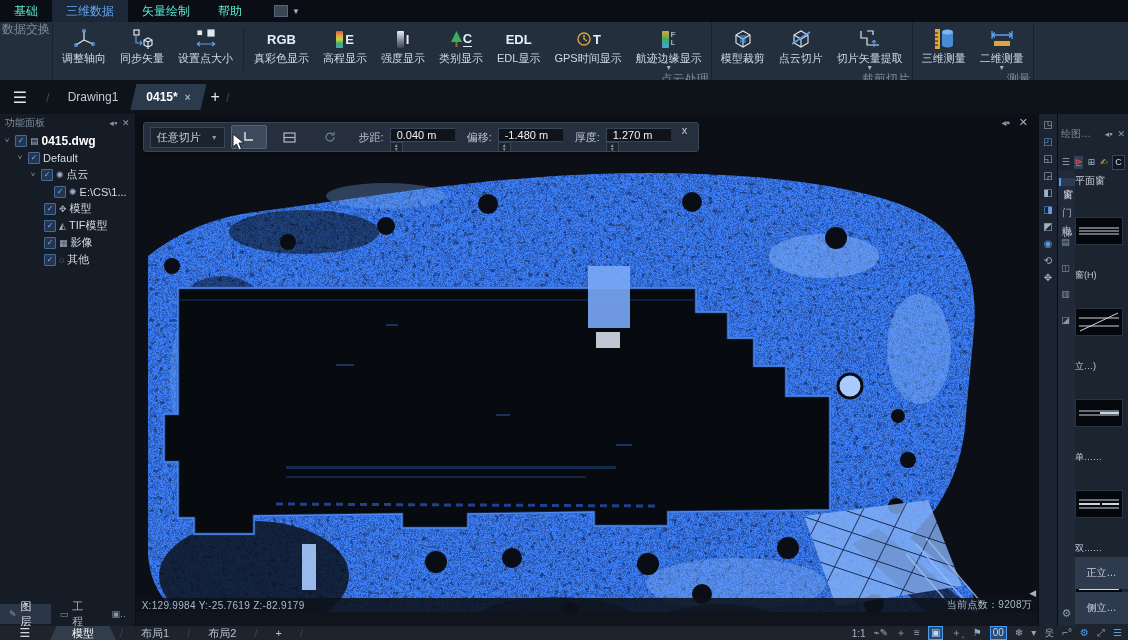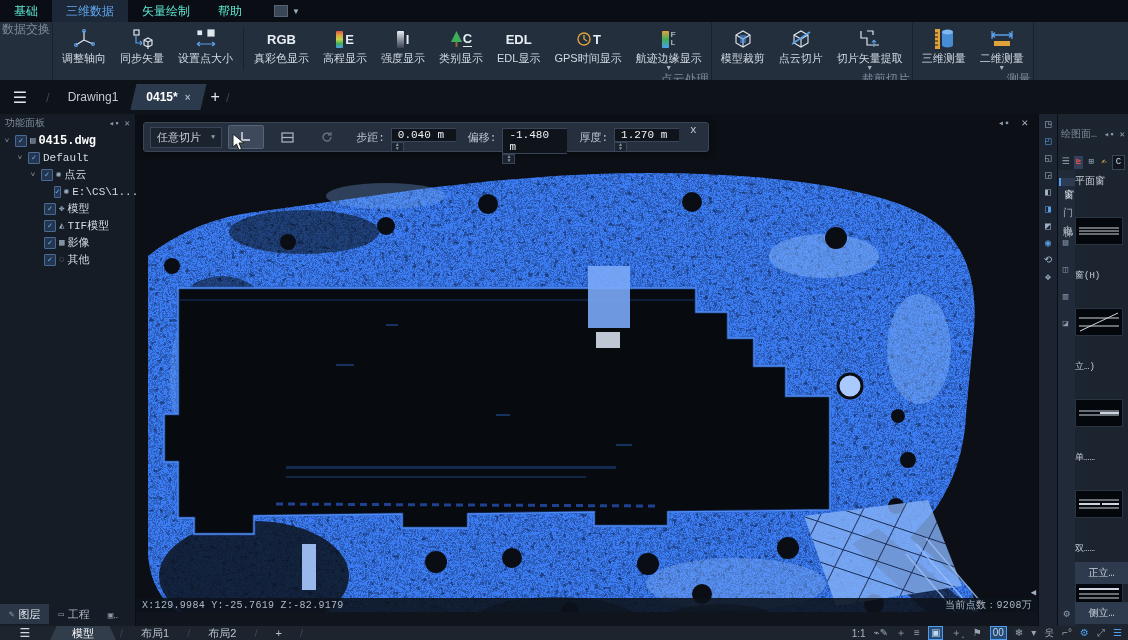--- a/index.html
+++ b/index.html
@@ -34,21 +34,21 @@
   #tabbar{left:0;top:80px;width:1128px;height:34px;background:#0d1319;display:flex;align-items:center;}
   .burger{width:40px;text-align:center;font-size:16px;color:#dfe6ee;cursor:pointer;}
   .slash{color:#3a4655;margin:0 6px;font-size:13px;}
   .doctab{padding:4px 12px;color:#c3ccd6;font-size:12px;cursor:pointer;display:flex;align-items:center;gap:7px;}
   .doctab.active{background:#2b3a4d;color:#fff;font-weight:bold;
      clip-path:polygon(8% 0,100% 0,92% 100%,0 100%);padding:6px 16px;}
   .tclose{font-size:10px;color:#9fb2c6;cursor:pointer;}
   .addtab{color:#dfe6ee;font-size:16px;margin-left:4px;cursor:pointer;}
 
   
-  #main{left:0;top:114px;width:1128px;height:512px;display:flex;font-family:Liberation Mono, monospace;}
+  #main{left:0;top:114px;width:1128px;height:512px;display:flex;}
 
   
   #leftpanel{width:135px;background:#151c26;border-right:1px solid #0a0e14;position:relative;}
   .phead{height:18px;display:flex;align-items:center;padding:0 5px;color:#7e8b9a;font-size:10px;}
   .phead .ttl{flex:1;}
   .picon{color:#8a98aa;font-size:9px;margin-left:5px;cursor:pointer;}
   .trow{display:flex;align-items:center;height:17px;white-space:nowrap;cursor:pointer;}
   .trow .arr{width:10px;font-size:8px;color:#8a98aa;text-align:center;}
   .cbx{width:10px;height:10px;background:#24364f;border:1px solid #4a6a96;border-radius:1px;
        color:#74b2ff;font-size:8px;line-height:9px;text-align:center;margin:0 3px;}
@@ -109,21 +109,21 @@
   .rtab{color:#aab4c0;font-size:10px;writing-mode:vertical-rl;letter-spacing:2px;cursor:pointer;padding:3px 0;}
   .rtab.active{color:#e8eef6;background:#2c3c55;border-left:2px solid #4d9df0;}
   .rtab.ic{writing-mode:horizontal-tb;font-size:9px;color:#8a98aa;}
   .rp-gear{margin-top:auto;margin-bottom:6px;color:#8a98aa;font-size:11px;cursor:pointer;}
   .rp-list{flex:1;display:flex;flex-direction:column;align-items:flex-start;padding-top:2px;overflow:hidden;gap:22px;}
   .rp-header{color:#c8d0d8;font-size:10px;margin:2px 0 3px;}
   .thumb{width:46px;height:26px;background:#04070b;border:1px solid #2a3440;margin-top:4px;cursor:pointer;position:relative;}
   .thumb svg{display:block;}
   .tcap{color:#c3ccd6;font-size:9px;margin-top:2px;}
   .rp-bottom{position:absolute;bottom:2px;left:17px;right:0;}
-  .rbrow{height:22px;background:#2e3b4e;margin-top:18px;color:#cdd5de;font-size:10px;
+  .rbrow{height:32px;background:#2e3b4e;margin-top:3px;color:#cdd5de;font-size:10px;
      display:flex;align-items:center;justify-content:center;cursor:pointer;}
 
   
   #bottombar{left:0;top:626px;width:1128px;height:14px;background:#1d242e;display:flex;align-items:center;}
   #bottombar .burger{font-size:12px;width:50px;color:#cfd7e1;}
   .btab{padding:0 14px;color:#bac4cf;font-size:11px;height:14px;display:flex;align-items:center;cursor:pointer;}
   .btab.active{background:#323d4c;color:#fff;clip-path:polygon(10% 0,90% 0,100% 100%,0 100%);padding:0 22px;}
   .bslash{color:#39455a;font-size:11px;margin:0 4px;}
   #bstatus{margin-left:auto;display:flex;align-items:center;gap:8px;padding-right:6px;}
   #bstatus .sc{color:#aab4c0;font-size:10px;}

